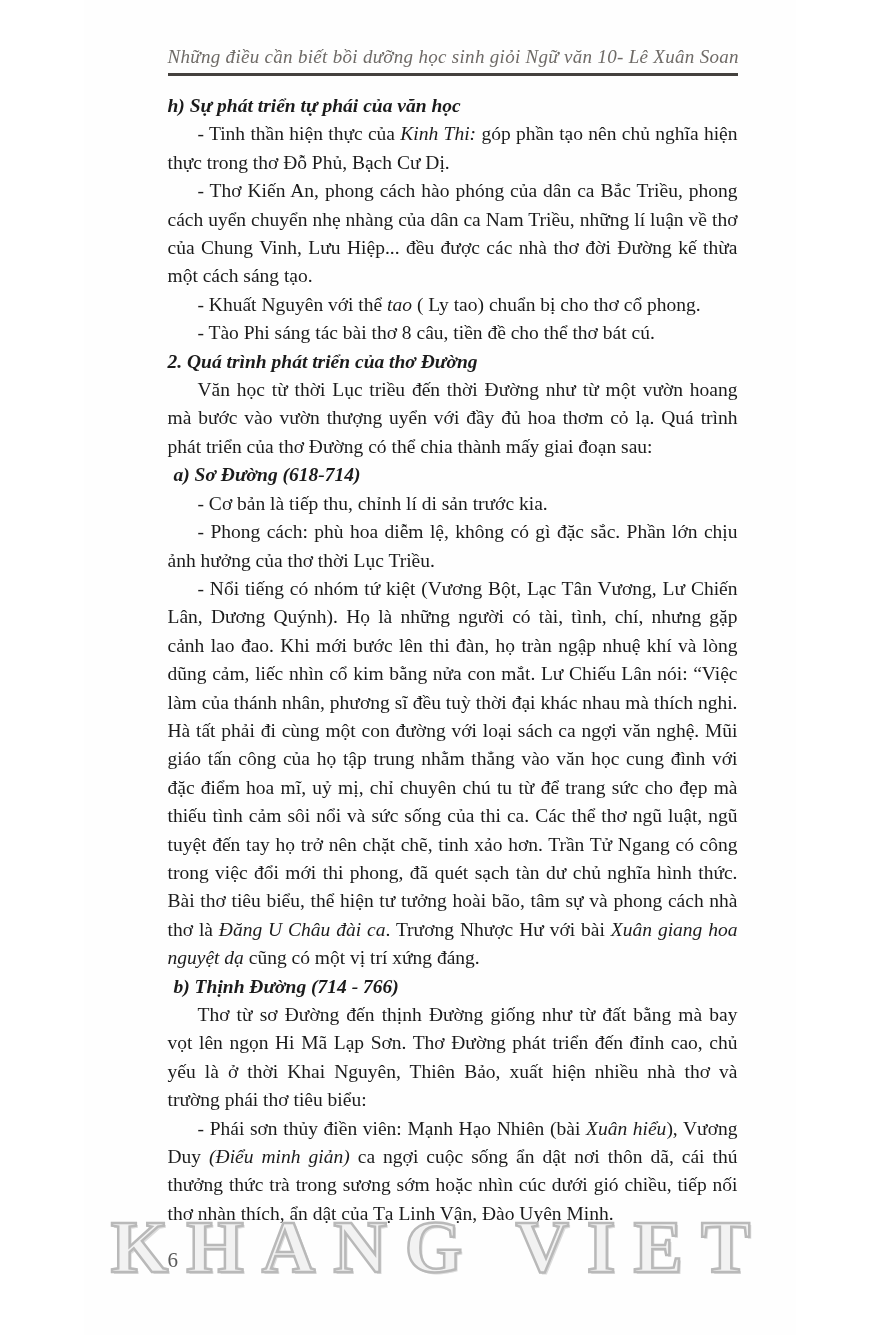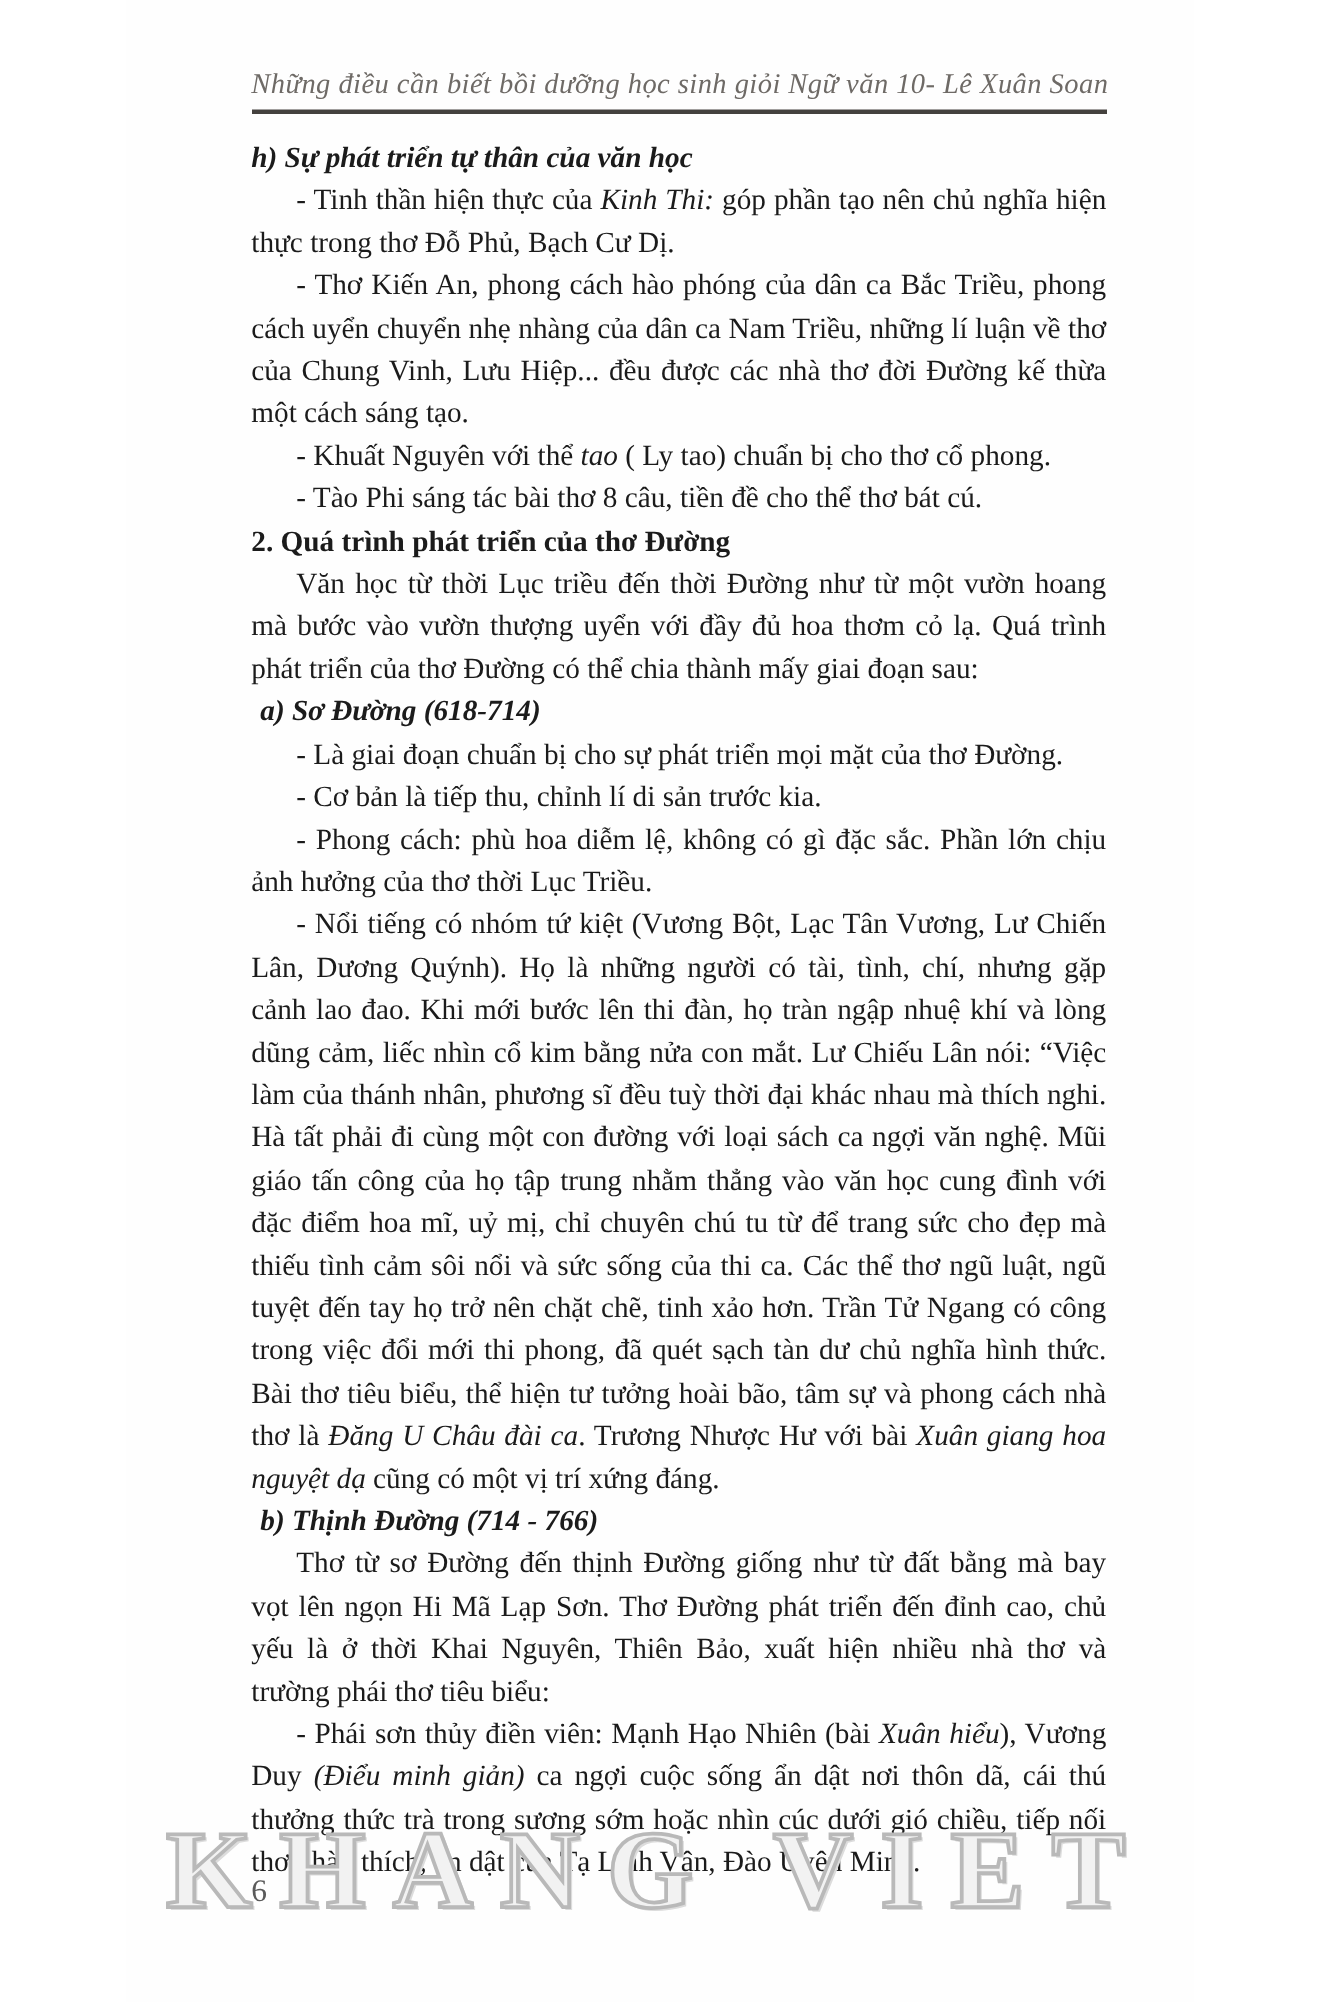--- a/index.html
+++ b/index.html
@@ -39,21 +39,21 @@
     top: 92px;
   }
   .page-body p {
     margin: 0;
     font-size: 19.5px;
     line-height: 28.4px;
     text-align: justify;
   }
   .ind { text-indent: 30px; }
   .ind-sm { text-indent: 6px; }
-  .hb  { font-weight: bold; }
+  .hb  { font-weight: bold; font-style: italic; }
   .hbi { font-weight: bold; font-style: italic; }
   .it  { font-style: italic; }
   .page-number {
     position: absolute;
     left: 84px;
     top: 1248px;
     font-size: 21px;
     color: #5a5a5a;
   }
   .watermark {
@@ -77,38 +77,37 @@
 
 <div class="page">
 
   <header class="page-header">
     <div class="running-title">Những điều cần biết bồi dưỡng học sinh giỏi Ngữ văn 10- Lê Xuân Soan</div>
     <div class="header-rule"></div>
   </header>
 
   <main class="page-body">
 
-    <p class="hbi"><span>h) Sự phát triển tự thân của văn học</span></p>
+    <p class="hbi"><span>h) Sự phát triển tự phái của văn học</span></p>
 
     <p class="ind"><span>- Tinh thần hiện thực của </span><span class="it">Kinh Thi:</span><span> góp phần tạo nên chủ nghĩa hiện thực trong thơ Đỗ Phủ, Bạch Cư Dị.</span></p>
 
 
     <p class="ind"><span>- Thơ Kiến An, phong cách hào phóng của dân ca Bắc Triều, phong cách uyển chuyển nhẹ nhàng của dân ca Nam Triều, những lí luận về thơ của Chung Vinh, Lưu Hiệp... đều được các nhà thơ đời Đường kế thừa một cách sáng tạo.</span></p>
 
     <p class="ind"><span>- Khuất Nguyên với thể </span><span class="it">tao</span><span> ( Ly tao) chuẩn bị cho thơ cổ phong.</span></p>
 
     <p class="ind"><span>- Tào Phi sáng tác bài thơ 8 câu, tiền đề cho thể thơ bát cú.</span></p>
 
     <p class="hb"><span>2. Quá trình phát triển của thơ Đường</span></p>
 
     <p class="ind"><span>Văn học từ thời Lục triều đến thời Đường như từ một vườn hoang mà bước vào vườn thượng uyển với đầy đủ hoa thơm cỏ lạ. Quá trình phát triển của thơ Đường có thể chia thành mấy giai đoạn sau:</span></p>
 
     <p class="hbi ind-sm"><span>a) Sơ Đường (618-714)</span></p>
 
-    <p class="ind"><span>- Là giai đoạn chuẩn bị cho sự phát triển mọi mặt của thơ Đường.</span></p>
 
     <p class="ind"><span>- Cơ bản là tiếp thu, chỉnh lí di sản trước kia.</span></p>
 
     <p class="ind"><span>- Phong cách: phù hoa diễm lệ, không có gì đặc sắc. Phần lớn chịu ảnh hưởng của thơ thời Lục Triều.</span></p>
 
     <p class="ind"><span>- Nổi tiếng có nhóm tứ kiệt (Vương Bột, Lạc Tân Vương, Lư Chiến Lân, Dương Quýnh). Họ là những người có tài, tình, chí, nhưng gặp cảnh lao đao. Khi mới bước lên thi đàn, họ tràn ngập nhuệ khí và lòng dũng cảm, liếc nhìn cổ kim bằng nửa con mắt. Lư Chiếu Lân nói: “Việc làm của thánh nhân, phương sĩ đều tuỳ thời đại khác nhau mà thích nghi. Hà tất phải đi cùng một con đường với loại sách ca ngợi văn nghệ. Mũi giáo tấn công của họ tập trung nhằm thẳng vào văn học cung đình với đặc điểm hoa mĩ, uỷ mị, chỉ chuyên chú tu từ để trang sức cho đẹp mà thiếu tình cảm sôi nổi và sức sống của thi ca. Các thể thơ ngũ luật, ngũ tuyệt đến tay họ trở nên chặt chẽ, tinh xảo hơn. Trần Tử Ngang có công trong việc đổi mới thi phong, đã quét sạch tàn dư chủ nghĩa hình thức. Bài thơ tiêu biểu, thể hiện tư tưởng hoài bão, tâm sự và phong cách nhà thơ là </span><span class="it">Đăng U Châu đài ca</span><span>. Trương Nhược Hư với bài </span><span class="it">Xuân giang hoa nguyệt dạ</span><span> cũng có một vị trí xứng đáng.</span></p>
 
     <p class="hbi ind-sm"><span>b) Thịnh Đường (714 - 766)</span></p>
 
     <p class="ind"><span>Thơ từ sơ Đường đến thịnh Đường giống như từ đất bằng mà bay vọt lên ngọn Hi Mã Lạp Sơn. Thơ Đường phát triển đến đỉnh cao, chủ yếu là ở thời Khai Nguyên, Thiên Bảo, xuất hiện nhiều nhà thơ và trường phái thơ tiêu biểu:</span></p>

